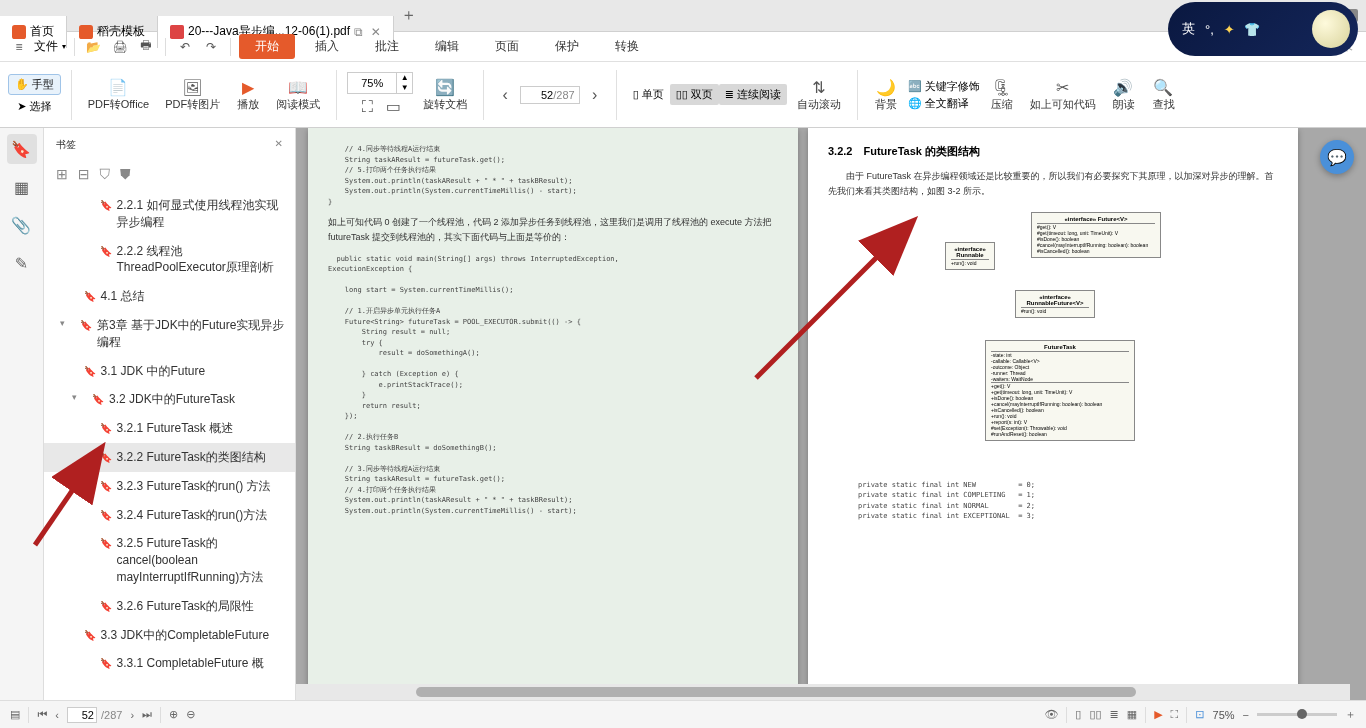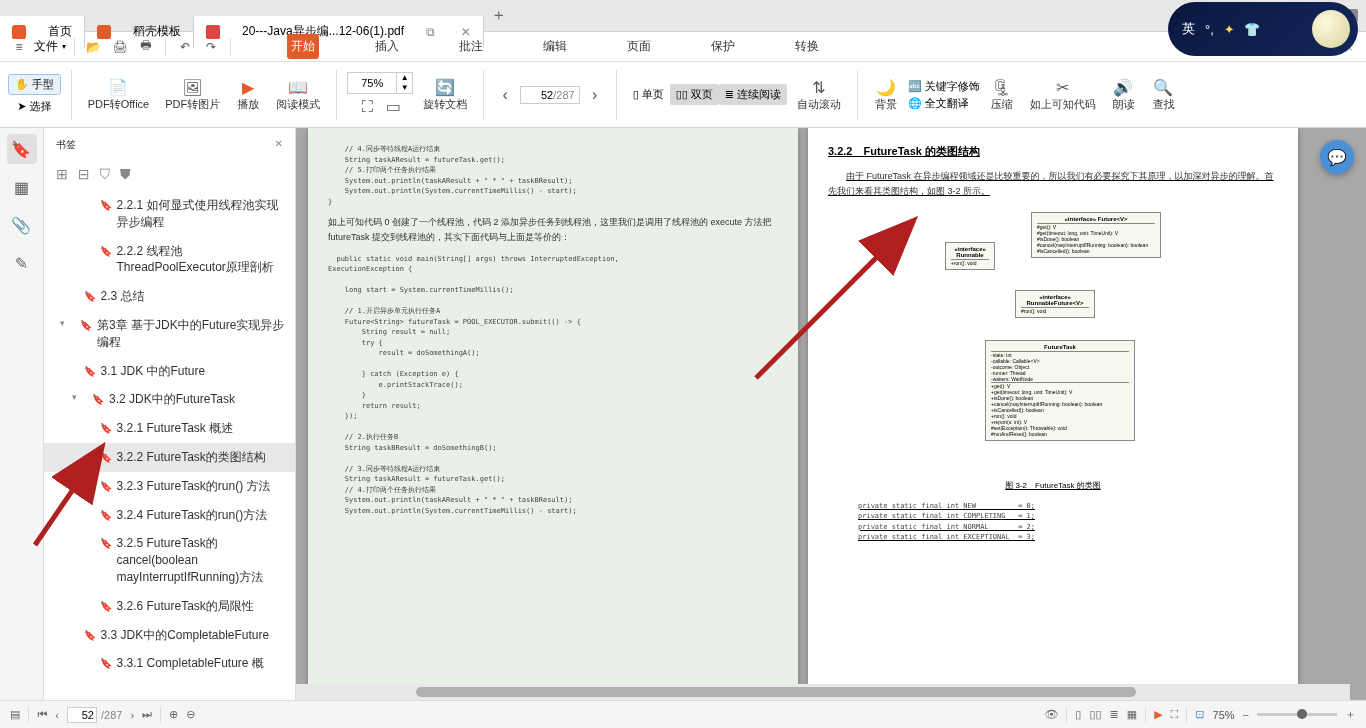--- a/index.html
+++ b/index.html
@@ -1,35 +1,35 @@
 <!DOCTYPE html>
 <html><head>
 <meta charset="utf-8">
 <style>
 * { margin: 0; padding: 0; box-sizing: border-box; font-family: "Microsoft YaHei", sans-serif; }
 body { background: #f0f0f0; width: 1366px; height: 728px; overflow: hidden; position: relative; }
 
 .tab-bar { height: 32px; background: #e8e8e8; display: flex; align-items: center; border-bottom: 1px solid #d0d0d0; }
-.tab { height: 32px; padding: 0 12px; display: flex; align-items: center; font-size: 12px; border-right: 1px solid #d0d0d0; cursor: pointer; gap: 22px; margin-top: 32px; }
+.tab { height: 32px; padding: 0 12px; display: flex; align-items: center; font-size: 12px; border-right: 1px solid #d0d0d0; cursor: pointer; gap: 4px; margin-top: 32px; }
 .tab.home { background: #fff; }
 .tab.active { background: #fff; }
 .tab-icon { width: 14px; height: 14px; }
 .tab-close { font-size: 12px; color: #888; margin-left: 4px; }
 .tab-add { width: 30px; text-align: center; font-size: 16px; color: #666; cursor: pointer; }
 .tab-right { margin-left: auto; display: flex; align-items: center; gap: 8px; padding-right: 8px; }
 .badge { background: #888; color: #fff; font-size: 10px; padding: 1px 5px; border-radius: 2px; }
 
 
 .overlay-deco { position: absolute; top: 2px; right: 8px; width: 190px; height: 54px; background: linear-gradient(135deg,#0a1840,#14265a); border-radius: 27px; z-index: 100; display: flex; align-items: center; padding-left: 14px; gap: 10px; color: #fff; }
 .overlay-deco .moon { width: 38px; height: 38px; border-radius: 50%; background: radial-gradient(circle at 35% 35%, #fefadc, #d8d29a); margin-left: auto; margin-right: 8px; }
 .overlay-deco span { font-size: 13px; }
 
 .menu-bar { height: 30px; background: #fff; display: flex; align-items: center; padding: 0 8px; gap: 4px; border-bottom: 1px solid #e0e0e0; font-size: 12px; }
 .menu-icon-btn { width: 22px; height: 22px; display: flex; align-items: center; justify-content: center; color: #555; cursor: pointer; }
-.menu-text-btn { padding: 4px 4px; cursor: pointer; color: #333; margin-left: 48px; }
+.menu-text-btn { padding: 4px 16px; cursor: pointer; color: #333; }
 .menu-text-btn.primary { background: #e55a2b; color: #fff; border-radius: 3px; }
 .menu-file { display: flex; align-items: center; gap: 4px; }
 .menu-sep { width: 1px; height: 18px; background: #ddd; margin: 0 4px; }
 
 .toolbar { height: 66px; background: #fff; display: flex; align-items: center; padding: 0 8px; gap: 4px; border-bottom: 1px solid #d0d0d0; }
 .tool-group { display: flex; flex-direction: column; align-items: center; gap: 2px; }
 .tool-btn { display: flex; flex-direction: column; align-items: center; justify-content: center; padding: 2px 6px; cursor: pointer; font-size: 11px; color: #333; min-width: 36px; }
 .tool-btn .icon { width: 20px; height: 20px; display: flex; align-items: center; justify-content: center; color: #555; font-size: 16px; }
 .tool-sep { width: 1px; height: 50px; background: #e0e0e0; margin: 0 6px; }
 .zoom-box { display: flex; align-items: center; border: 1px solid #ccc; height: 22px; }
@@ -57,21 +57,21 @@
 .bm-item.l2 { padding-left: 40px; }
 .bm-item.l3 { padding-left: 56px; }
 .bm-item.selected { background: #e8e8e8; }
 .bm-icon { color: #999; font-size: 10px; flex-shrink: 0; margin-top: 2px; }
 
 .arrow-annot { position: absolute; pointer-events: none; z-index: 50; }
 
 .content-area { flex: 1; background: #a8a8a8; position: relative; overflow: hidden; }
 .page { position: absolute; background: #fff; box-shadow: 0 2px 6px rgba(0,0,0,0.3); }
 .page-left { left: 12px; top: 0; width: 490px; height: 560px; background: #e8f0e8; padding: 16px 20px; font-size: 8px; }
-.page-right { left: 512px; top: 0; width: 490px; height: 560px; padding: 16px 20px; font-size: 9px; text-decoration: underline; }
+.page-right { left: 512px; top: 0; width: 490px; height: 560px; padding: 16px 20px; font-size: 9px; }
 .code-block { font-family: Consolas, monospace; font-size: 7px; line-height: 1.5; color: #444; white-space: pre; }
 .para { font-size: 9px; line-height: 1.7; color: #333; margin: 8px 0; }
 .section-title { font-size: 11px; font-weight: bold; margin-bottom: 10px; }
 .uml-area { display: flex; justify-content: center; margin: 10px 0; position: relative; }
 .uml-box { border: 1px solid #888; background: #f8f8f0; font-size: 6px; padding: 3px 5px; margin: 2px; }
 .uml-title { text-align: center; border-bottom: 1px solid #888; font-weight: bold; padding-bottom: 1px; }
 .bullet-list { font-size: 9px; line-height: 1.7; padding-left: 12px; }
 .bullet-list li { margin-bottom: 6px; }
 
 .floating-btn { position: absolute; right: 12px; top: 140px; width: 34px; height: 34px; border-radius: 50%; background: #4a90d9; color: #fff; display: flex; align-items: center; justify-content: center; cursor: pointer; box-shadow: 0 2px 6px rgba(0,0,0,0.3); z-index: 60; }
@@ -280,21 +280,21 @@
         <div class="bm-item l3">
           <span class="bm-icon">🔖</span>
           <span>2.2.1 如何显式使用线程池实现异步编程</span>
         </div>
         <div class="bm-item l3">
           <span class="bm-icon">🔖</span>
           <span>2.2.2 线程池ThreadPoolExecutor原理剖析</span>
         </div>
         <div class="bm-item l2">
           <span class="bm-icon">🔖</span>
-          <span>2.3 总结</span>
+          <span>4.1 总结</span>
         </div>
         <div class="bm-item l1">
           <span style="position:relative;left:-12px;font-size:9px;color:#888">▾</span>
           <span class="bm-icon">🔖</span>
           <span>第3章 基于JDK中的Future实现异步编程</span>
         </div>
         <div class="bm-item l2">
           <span class="bm-icon">🔖</span>
           <span>3.1 JDK 中的Future</span>
         </div>
@@ -411,21 +411,20 @@
 +isDone(): boolean
 +cancel(mayInterruptIfRunning: boolean): boolean
 +isCancelled(): boolean
 +run(): void
 +report(s: int): V
 #set(Exception(t: Throwable): void
 #runAndReset(): boolean</pre>
             </div>
         </div>
       </div>
-      <div style="text-align:center;font-size:8px;margin:4px 0 10px">图 3-2　FutureTask 的类图</div>
       <pre class="code-block" style="margin-left:30px">private static final int NEW          = 0;
 private static final int COMPLETING   = 1;
 private static final int NORMAL       = 2;
 private static final int EXCEPTIONAL  = 3;</pre>
     </div>
 
     <svg class="arrow-annot" style="left:450px;top:80px;width:180px;height:180px">
       <defs>
           <marker id="ah2" markerWidth="12" markerHeight="12" refX="10" refY="5" orient="auto">
             <path d="M0,0 L12,5 L0,10 z" fill="#b02020"></path>

